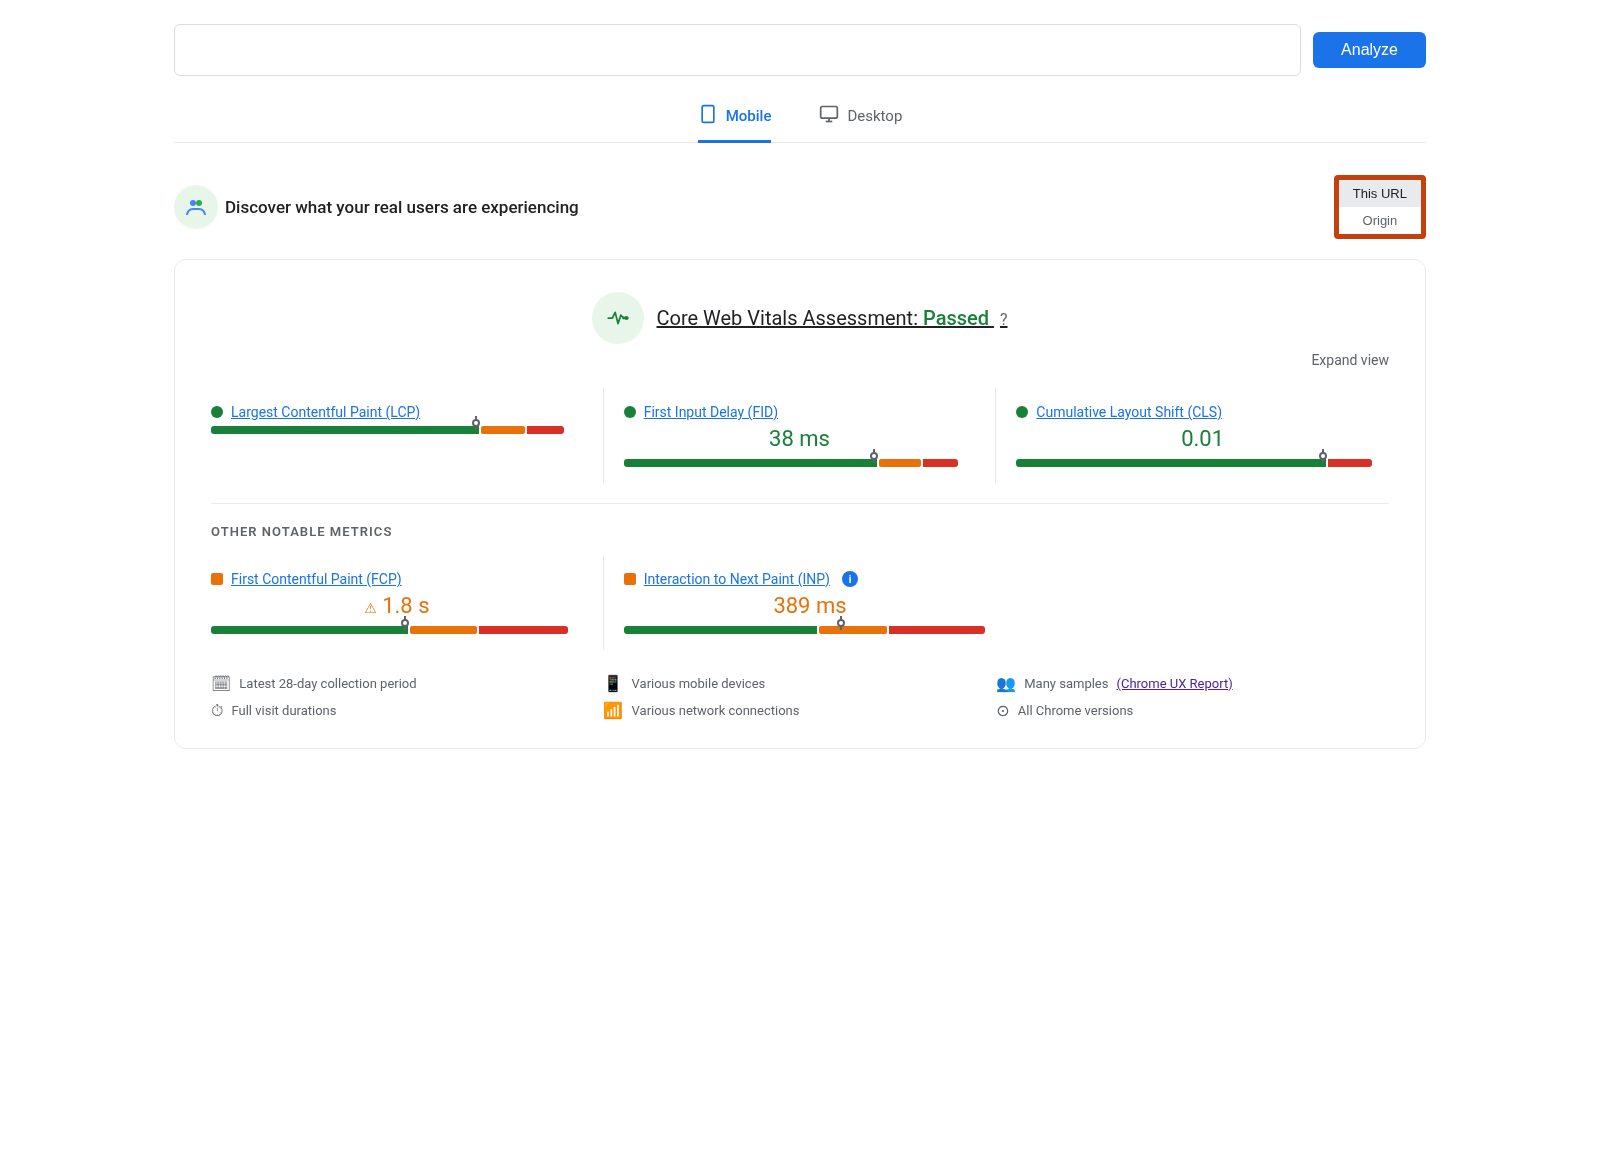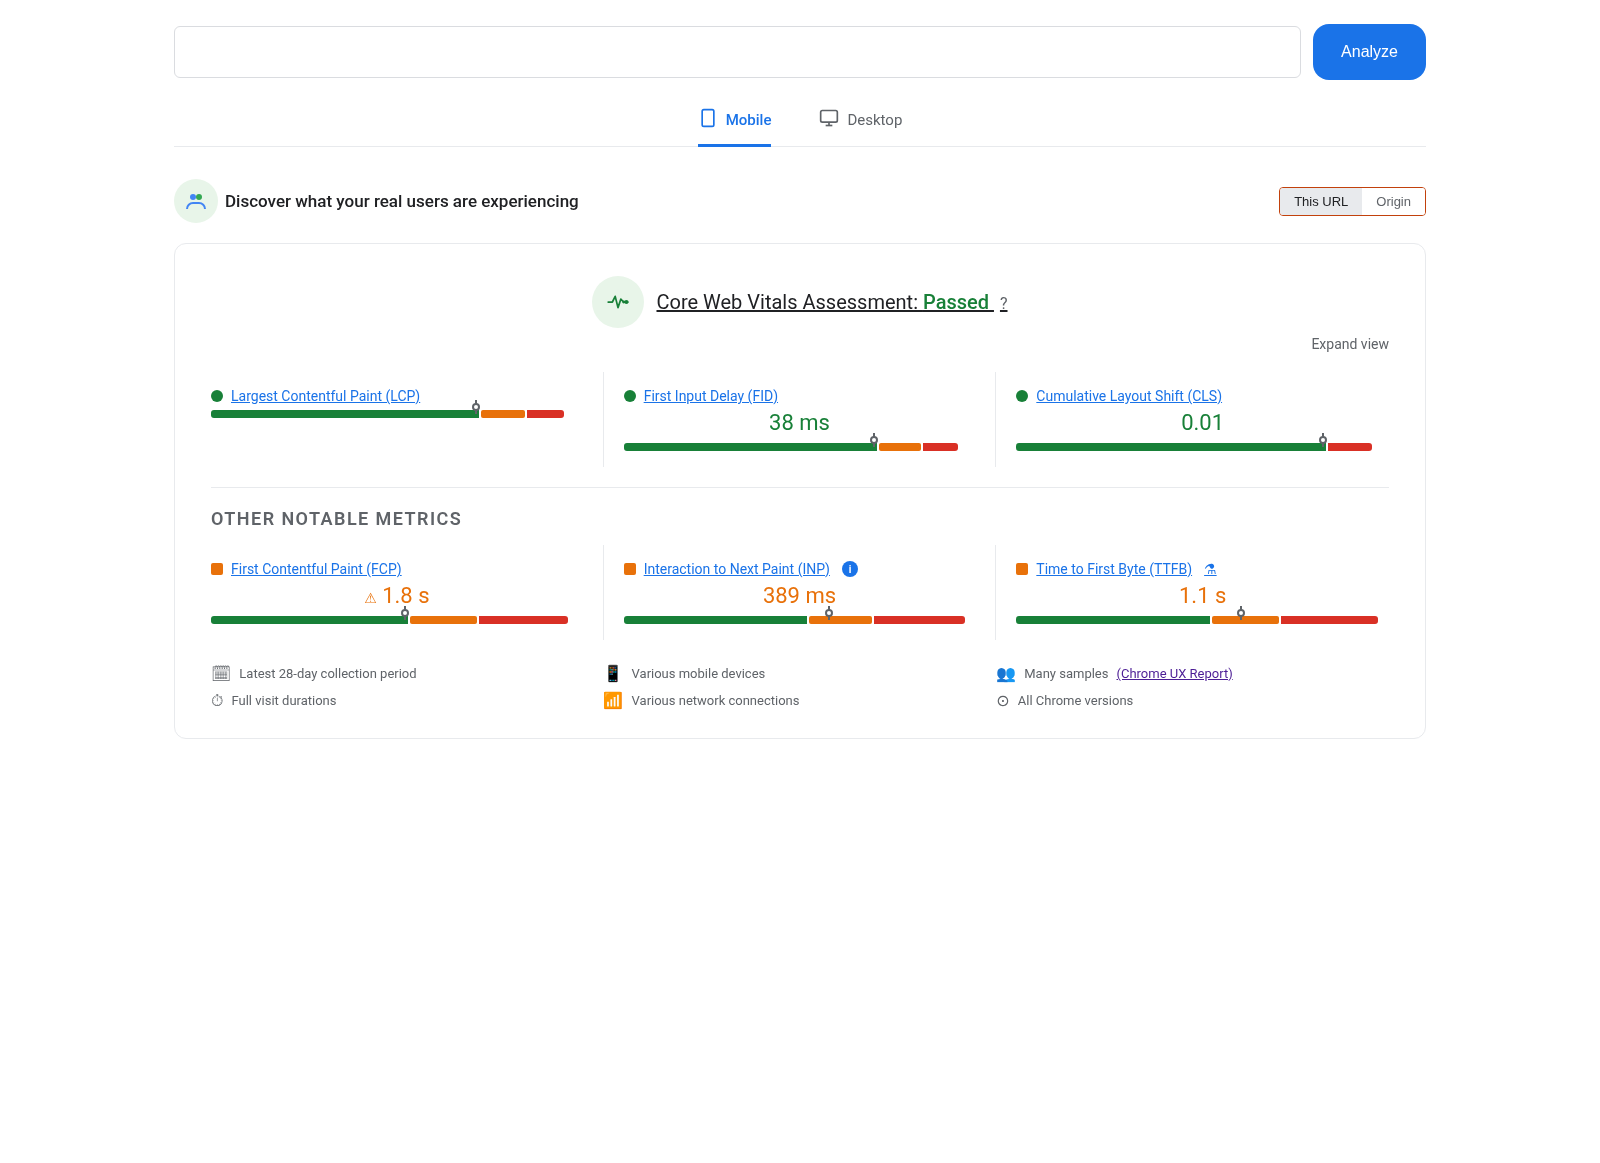--- a/index.html
+++ b/index.html
@@ -23,26 +23,26 @@
       flex: 1;
       height: 52px;
       border: 1.5px solid #dadce0;
       border-radius: 6px;
       padding: 0 16px;
       font-size: 16px;
       color: #202124;
       outline: none;
     }
     .analyze-btn {
-      height: 56px;
+      height: 36px;
       padding: 0 28px;
       background: #1a73e8;
       color: #fff;
       border: none;
-      border-radius: 16px;
+      border-radius: 6px;
       font-size: 16px;
       font-weight: 500;
       cursor: pointer;
       white-space: nowrap;
     }
 
     
     .tabs {
       display: flex;
       justify-content: center;
@@ -93,23 +93,24 @@
       justify-content: center;
       font-size: 20px;
     }
     .section-title {
       font-size: 17px;
       font-weight: 500;
       color: #202124;
     }
     .url-origin-toggle {
       display: flex;
-      border: 1px solid #c2410c;
+      border: 5px solid #c2410c;
       border-radius: 4px;
       overflow: hidden;
+      flex-direction: column;
     }
     .url-origin-btn {
       padding: 6px 14px;
       font-size: 13px;
       cursor: pointer;
       border: none;
       background: #fff;
       color: #5f6368;
     }
     .url-origin-btn.active {
@@ -223,21 +224,21 @@
 
     
     .metrics-divider {
       border: none;
       border-top: 1px solid #e8eaed;
       margin: 20px 0;
     }
 
     
     .other-metrics-label {
-      font-size: 18px;
+      font-size: 13px;
       font-weight: 600;
       letter-spacing: 0.08em;
       color: #5f6368;
       margin-bottom: 16px;
       text-transform: uppercase;
       margin-top: 12px;
     }
 
     
     .info-icon {
@@ -456,38 +457,20 @@
         <div class="bar-segment bar-orange" style="width:18%;height:8px;"></div>
         <div class="bar-segment bar-red" style="width:26%;height:8px;border-radius:0 3px 3px 0;"></div>
         <div style="position:absolute;left:58%;top:50%;transform:translateY(-50%);">
           <div style="width:2px;height:14px;background:#5f6368;position:relative;top:-7px;">
             <div style="width:8px;height:8px;border-radius:50%;background:#fff;border:2px solid #5f6368;position:absolute;top:3px;left:-3px;"></div>
           </div>
         </div>
       </div>
     </div>
 
-    <div class="metric-item" style="padding-left:20px;border-right:none;">
-      <div class="metric-label">
-        <span class="metric-label-box box-orange"></span>
-        <span>Time to First Byte (TTFB)</span>
-        <span class="lab-icon">⚗</span>
-      </div>
-      <div class="metric-value orange">1.1 s</div>
-      <div class="progress-bar-container" style="position:relative;">
-        <div class="bar-segment bar-green" style="width:52%;height:8px;border-radius:3px 0 0 3px;"></div>
-        <div class="bar-segment bar-orange" style="width:18%;height:8px;"></div>
-        <div class="bar-segment bar-red" style="width:26%;height:8px;border-radius:0 3px 3px 0;"></div>
-        <div style="position:absolute;left:60%;top:50%;transform:translateY(-50%);">
-          <div style="width:2px;height:14px;background:#5f6368;position:relative;top:-7px;">
-            <div style="width:8px;height:8px;border-radius:50%;background:#fff;border:2px solid #5f6368;position:absolute;top:3px;left:-3px;"></div>
-          </div>
-        </div>
-      </div>
-    </div>
   </div>
 
   <div class="footer-notes">
     <div>
       <div class="footer-note">
         <span class="footer-icon">🗓</span>
         <span>Latest 28-day collection period</span>
       </div>
       <div class="footer-note" style="margin-top:8px;">
         <span class="footer-icon">⏱</span>

